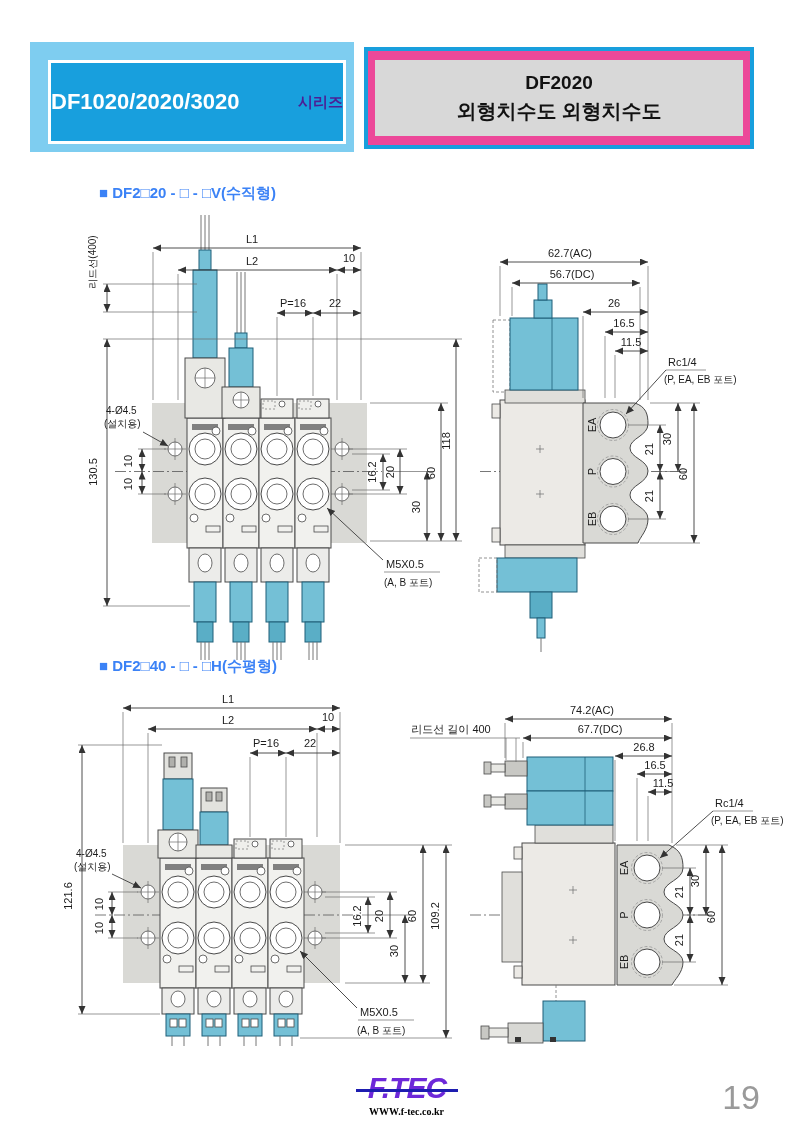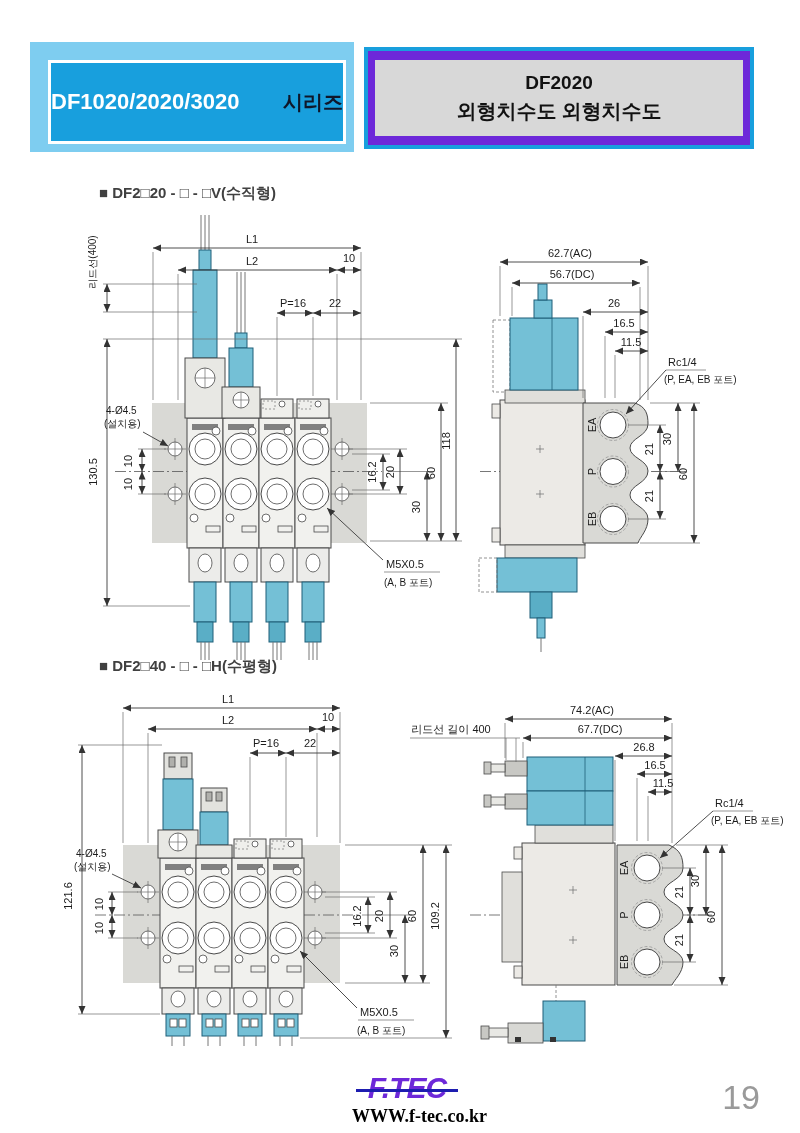--- a/index.html
+++ b/index.html
@@ -3,46 +3,46 @@
 <meta charset="utf-8">
 <style>
   html,body{margin:0;padding:0;background:#ffffff;}
   #page{position:relative;width:800px;height:1133px;background:#fff;overflow:hidden;
         font-family:"Liberation Sans",sans-serif;}
   
   #hdr-left-back{position:absolute;left:30px;top:42px;width:324px;height:110px;background:#7ecdf0;}
   #hdr-left{position:absolute;left:48px;top:60px;width:292px;height:78px;background:#189fdd;
             border:3px solid #ffffff;display:flex;flex-direction:row;align-items:center;justify-content:space-between;}
   #hdr-left .t1{color:#fff;font-weight:bold;font-size:22px;line-height:26px;}
-  #hdr-left .t2{color:#0f172a;font-weight:bold;font-size:20px;line-height:24px;}
-  #hdr-right{position:absolute;left:364px;top:47px;width:390px;height:102px;background:#6d28d9;
+  #hdr-left .t2{color:#4c1d95;font-weight:bold;font-size:15px;line-height:24px;}
+  #hdr-right{position:absolute;left:364px;top:47px;width:390px;height:102px;background:#ec4899;
              border:4px solid #189fdd;box-sizing:border-box;}
   #hdr-right .band{position:absolute;left:7px;top:9px;right:7px;height:76px;background:#d8d8d8;
                    display:flex;flex-direction:column;align-items:center;justify-content:center;}
   #hdr-right .m1{font-size:19px;font-weight:bold;color:#111;}
   #hdr-right .m2{font-family:"Liberation Serif",serif;font-size:20px;font-weight:bold;color:#111;margin-top:4px;}
-  .sec-title{position:absolute;left:99px;font-size:15px;font-weight:bold;color:#404040;}
+  .sec-title{position:absolute;left:99px;font-size:15px;font-weight:bold;color:#3b82f6;}
   #sec1{top:184px;} #sec2{top:657px;}
   svg{position:absolute;left:0;}
   #svg1{top:210px;} #svg2{top:690px;}
   
   .dl{stroke:#3a3a3a;stroke-width:0.9;fill:none;}           
   .xl{stroke:#6a6a6a;stroke-width:0.7;fill:none;}           
   .cl{stroke:#555;stroke-width:0.8;fill:none;stroke-dasharray:11 3 2 3;} 
   .ol{stroke:#4a4a4a;stroke-width:1;}                       
   .ol2{stroke:#4a4a4a;stroke-width:0.8;}
   .dt{font-family:"Liberation Sans",sans-serif;font-size:11px;fill:#1c1c1c;}
   .dt2{font-family:"Liberation Sans",sans-serif;font-size:10px;fill:#1c1c1c;}
   .wire{stroke:#777;stroke-width:1;fill:none;}
   
   #logo{position:absolute;left:352px;top:1073px;width:110px;text-align:center;}
   #logo .ftec{font-style:italic;font-weight:bold;font-size:30px;color:#6d28d9;letter-spacing:-1px;line-height:30px;}
   #logo .strike{position:absolute;left:4px;right:4px;top:16px;height:2.5px;background:#1d1db0;}
-  #site{position:absolute;left:352px;top:1106px;width:135px;text-align:center;
-        font-family:"Liberation Serif",serif;font-weight:bold;font-size:18px;color:#000;}
+  #site{position:absolute;left:339px;top:1106px;width:135px;text-align:center;
+        font-family:"Liberation Serif",serif;font-weight:bold;font-size:10px;color:#000;}
   #pageno{position:absolute;right:40px;top:1078px;font-size:34px;color:#9a9a9a;}
 </style>
 </head>
 <body>
 
 <div id="page">
 
   <div id="hdr-left-back"></div>
   <div id="hdr-left">
     <div class="t1">DF1020/2020/3020</div>

